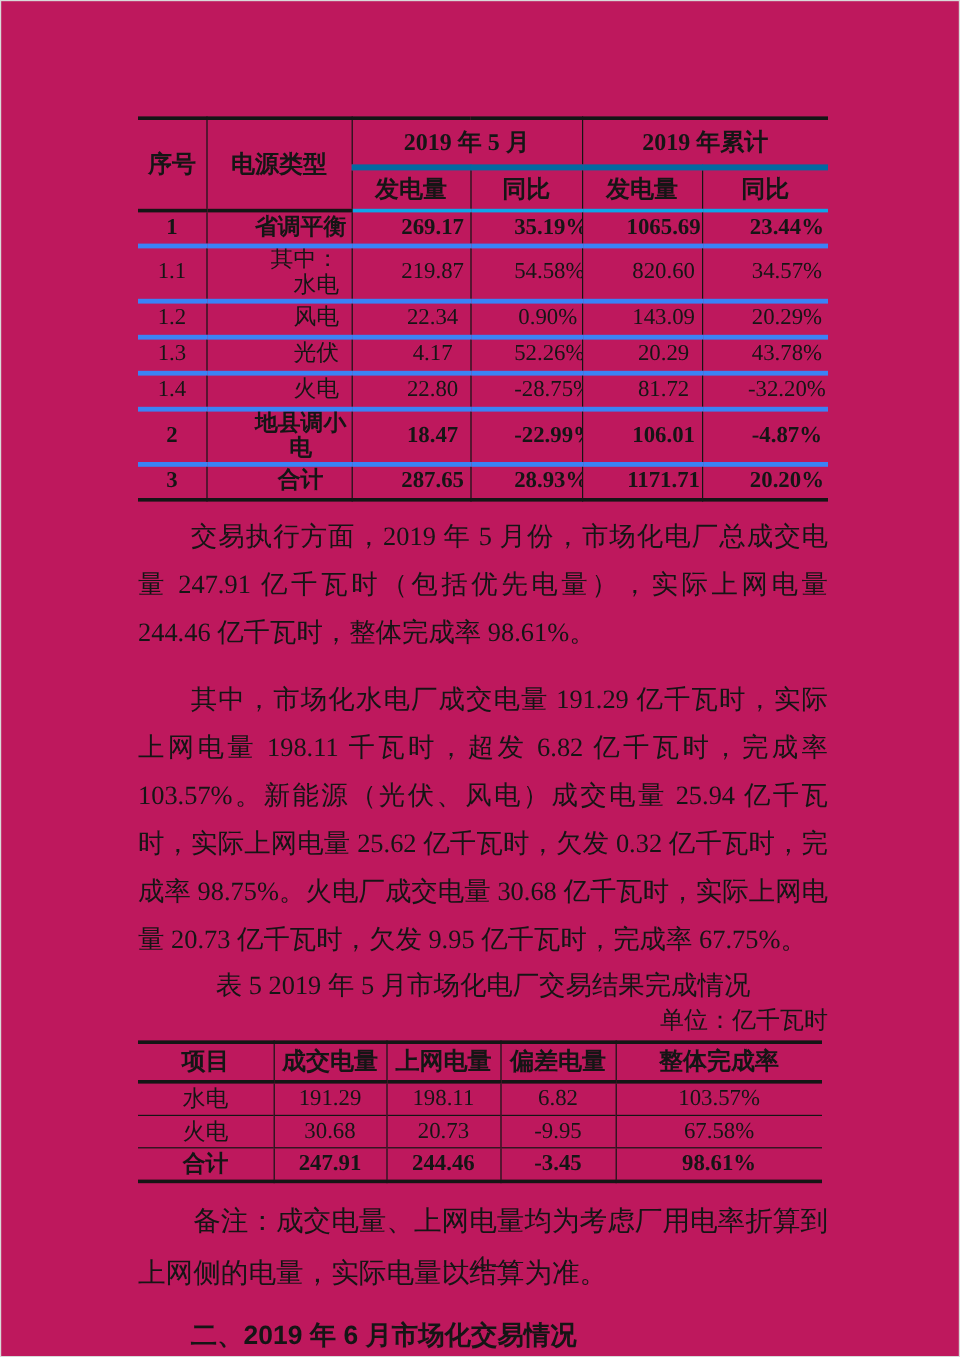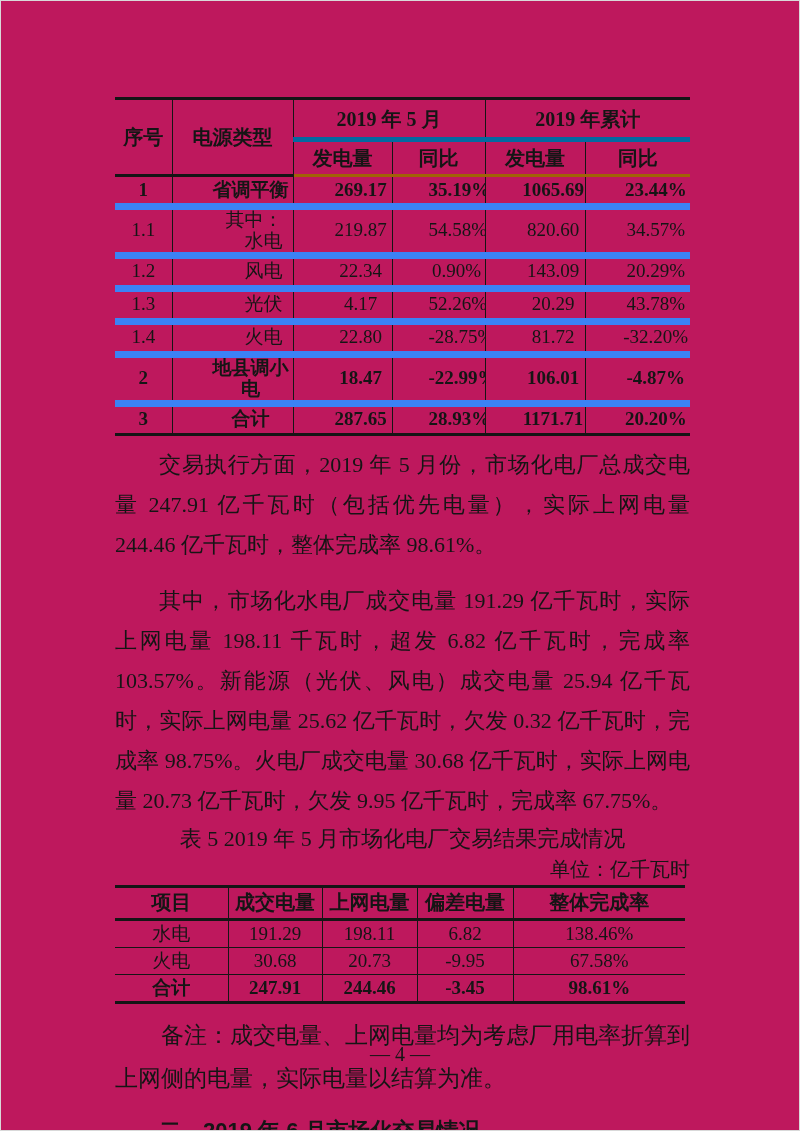--- a/index.html
+++ b/index.html
@@ -14,27 +14,27 @@
     font-family: "Liberation Serif", "DejaVu Serif", serif;
     color: #151515;
   }
   table { border-collapse: collapse; table-layout: fixed; }
 
   
   .t1 { width: 575px; border-top: 3px solid #151515; border-bottom: 3px solid #151515; }
   .t1 th, .t1 td { padding: 0; text-align: center; vertical-align: middle; font-size: 19px; line-height: 1.1; overflow: hidden; }
   .t1 thead th { font-weight: bold; font-size: 20px; }
   .t1 tr.grp th { height: 37px; }
-  .t1 tr.sub th { height: 32px; border-bottom: 3px solid #a16207; border-left: 1px solid #151515; }
+  .t1 tr.sub th { height: 32px; border-bottom: 3px solid #0ea5e9; border-left: 1px solid #151515; }
   .t1 th.span2 { border-bottom: 3px solid #151515; }
   .t1 th.gcell { border-bottom: 5px solid #0369a1; }
   .t1 th:not(:first-child) { border-left: 1px solid #151515; }
   .t1 tbody td { height: 26px; }
   .t1 tbody td:not(:first-child) { border-left: 1px solid #151515; padding-left: 36px; }
-  .t1 tbody tr + tr td { border-top: 7px solid #3b82f6; font-family: Liberation Serif, serif; }
+  .t1 tbody tr + tr td { border-top: 4px solid #3b82f6; font-family: Liberation Serif, serif; }
   .t1 tbody tr.bold td { font-weight: bold; }
   .t1 td.alr { text-align: right; padding-right: 10px; }
 
   
   .body-para { width: 575px; margin: 0; font-size: 22px; line-height: 40px; text-align: justify; text-indent: 2em; }
   .p1 { margin-top: 9px; }
   .p2 { margin-top: 16px; }
 
   .caption { width: 575px; margin-top: 3px; text-align: center; font-size: 22px; line-height: 30px; }
   .unit { width: 575px; margin-top: 2px; text-align: right; font-size: 20px; line-height: 26px; }
@@ -166,21 +166,21 @@
         <th>偏差电量</th>
         <th>整体完成率</th>
       </tr>
     </thead>
     <tbody id="t5-body">
         <tr>
           <td>水电</td>
           <td>191.29</td>
           <td>198.11</td>
           <td>6.82</td>
-          <td>138.46%</td>
+          <td>103.57%</td>
         </tr>
         <tr>
           <td>火电</td>
           <td>30.68</td>
           <td>20.73</td>
           <td>-9.95</td>
           <td>67.58%</td>
         </tr>
         <tr class="bold">
           <td>合计</td>

